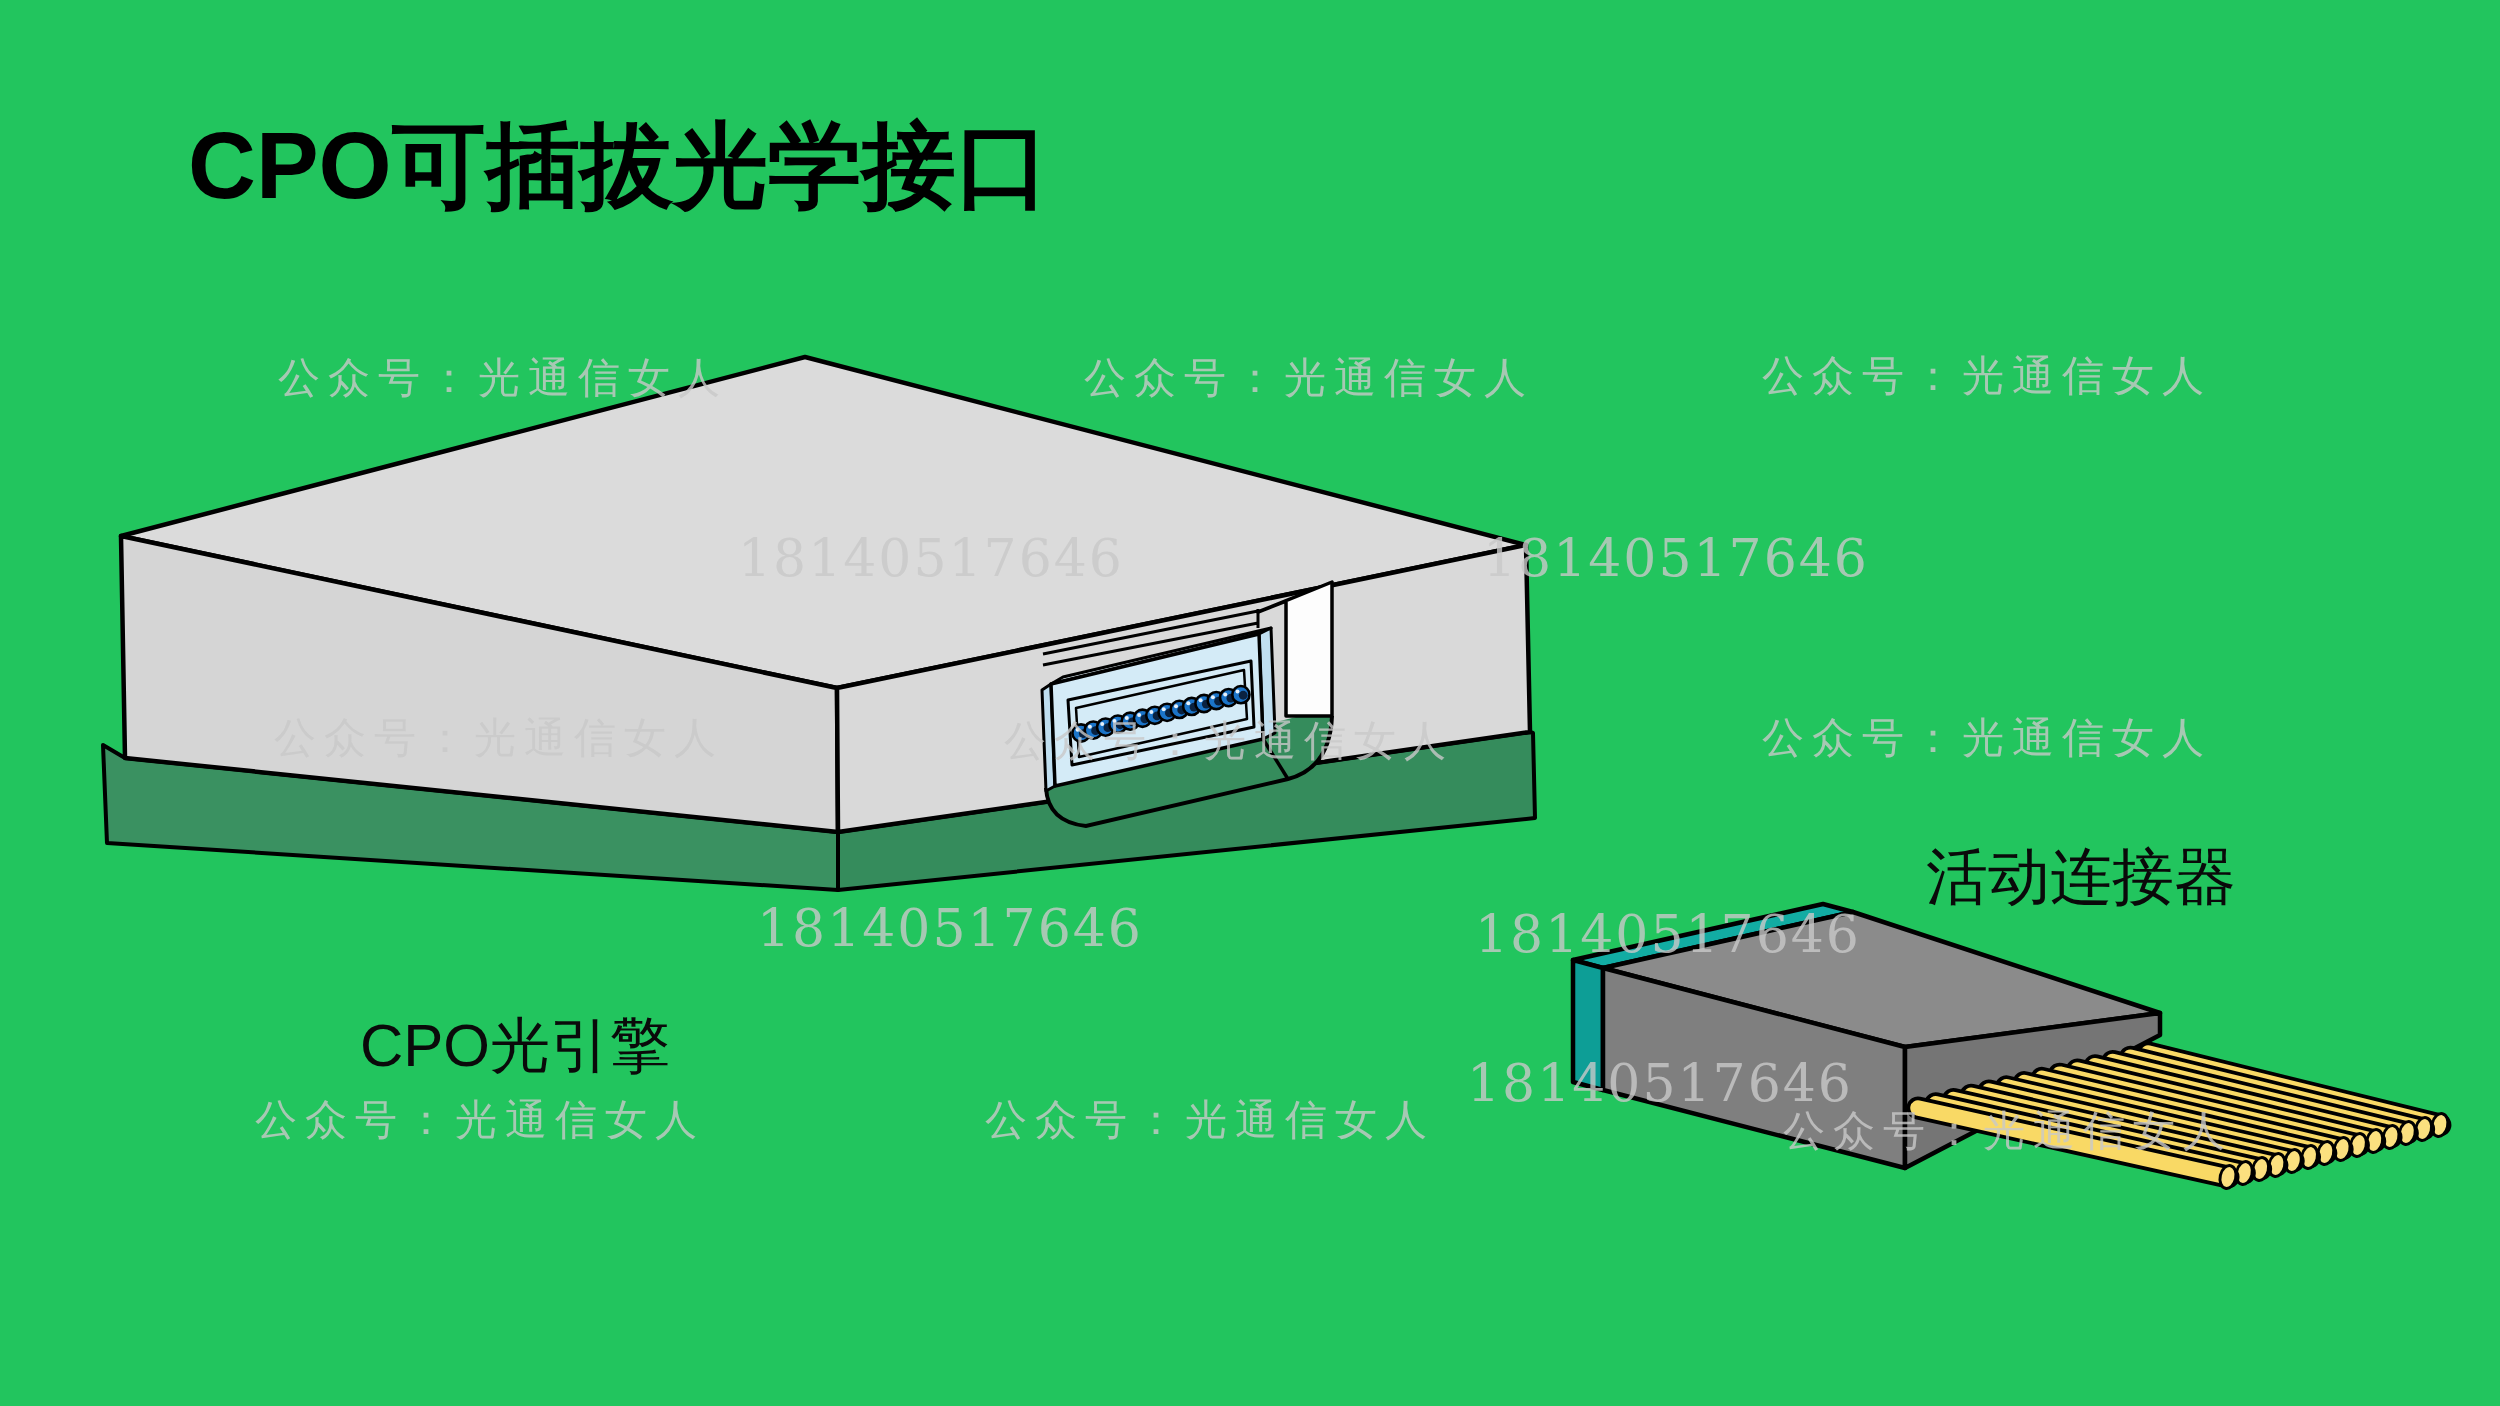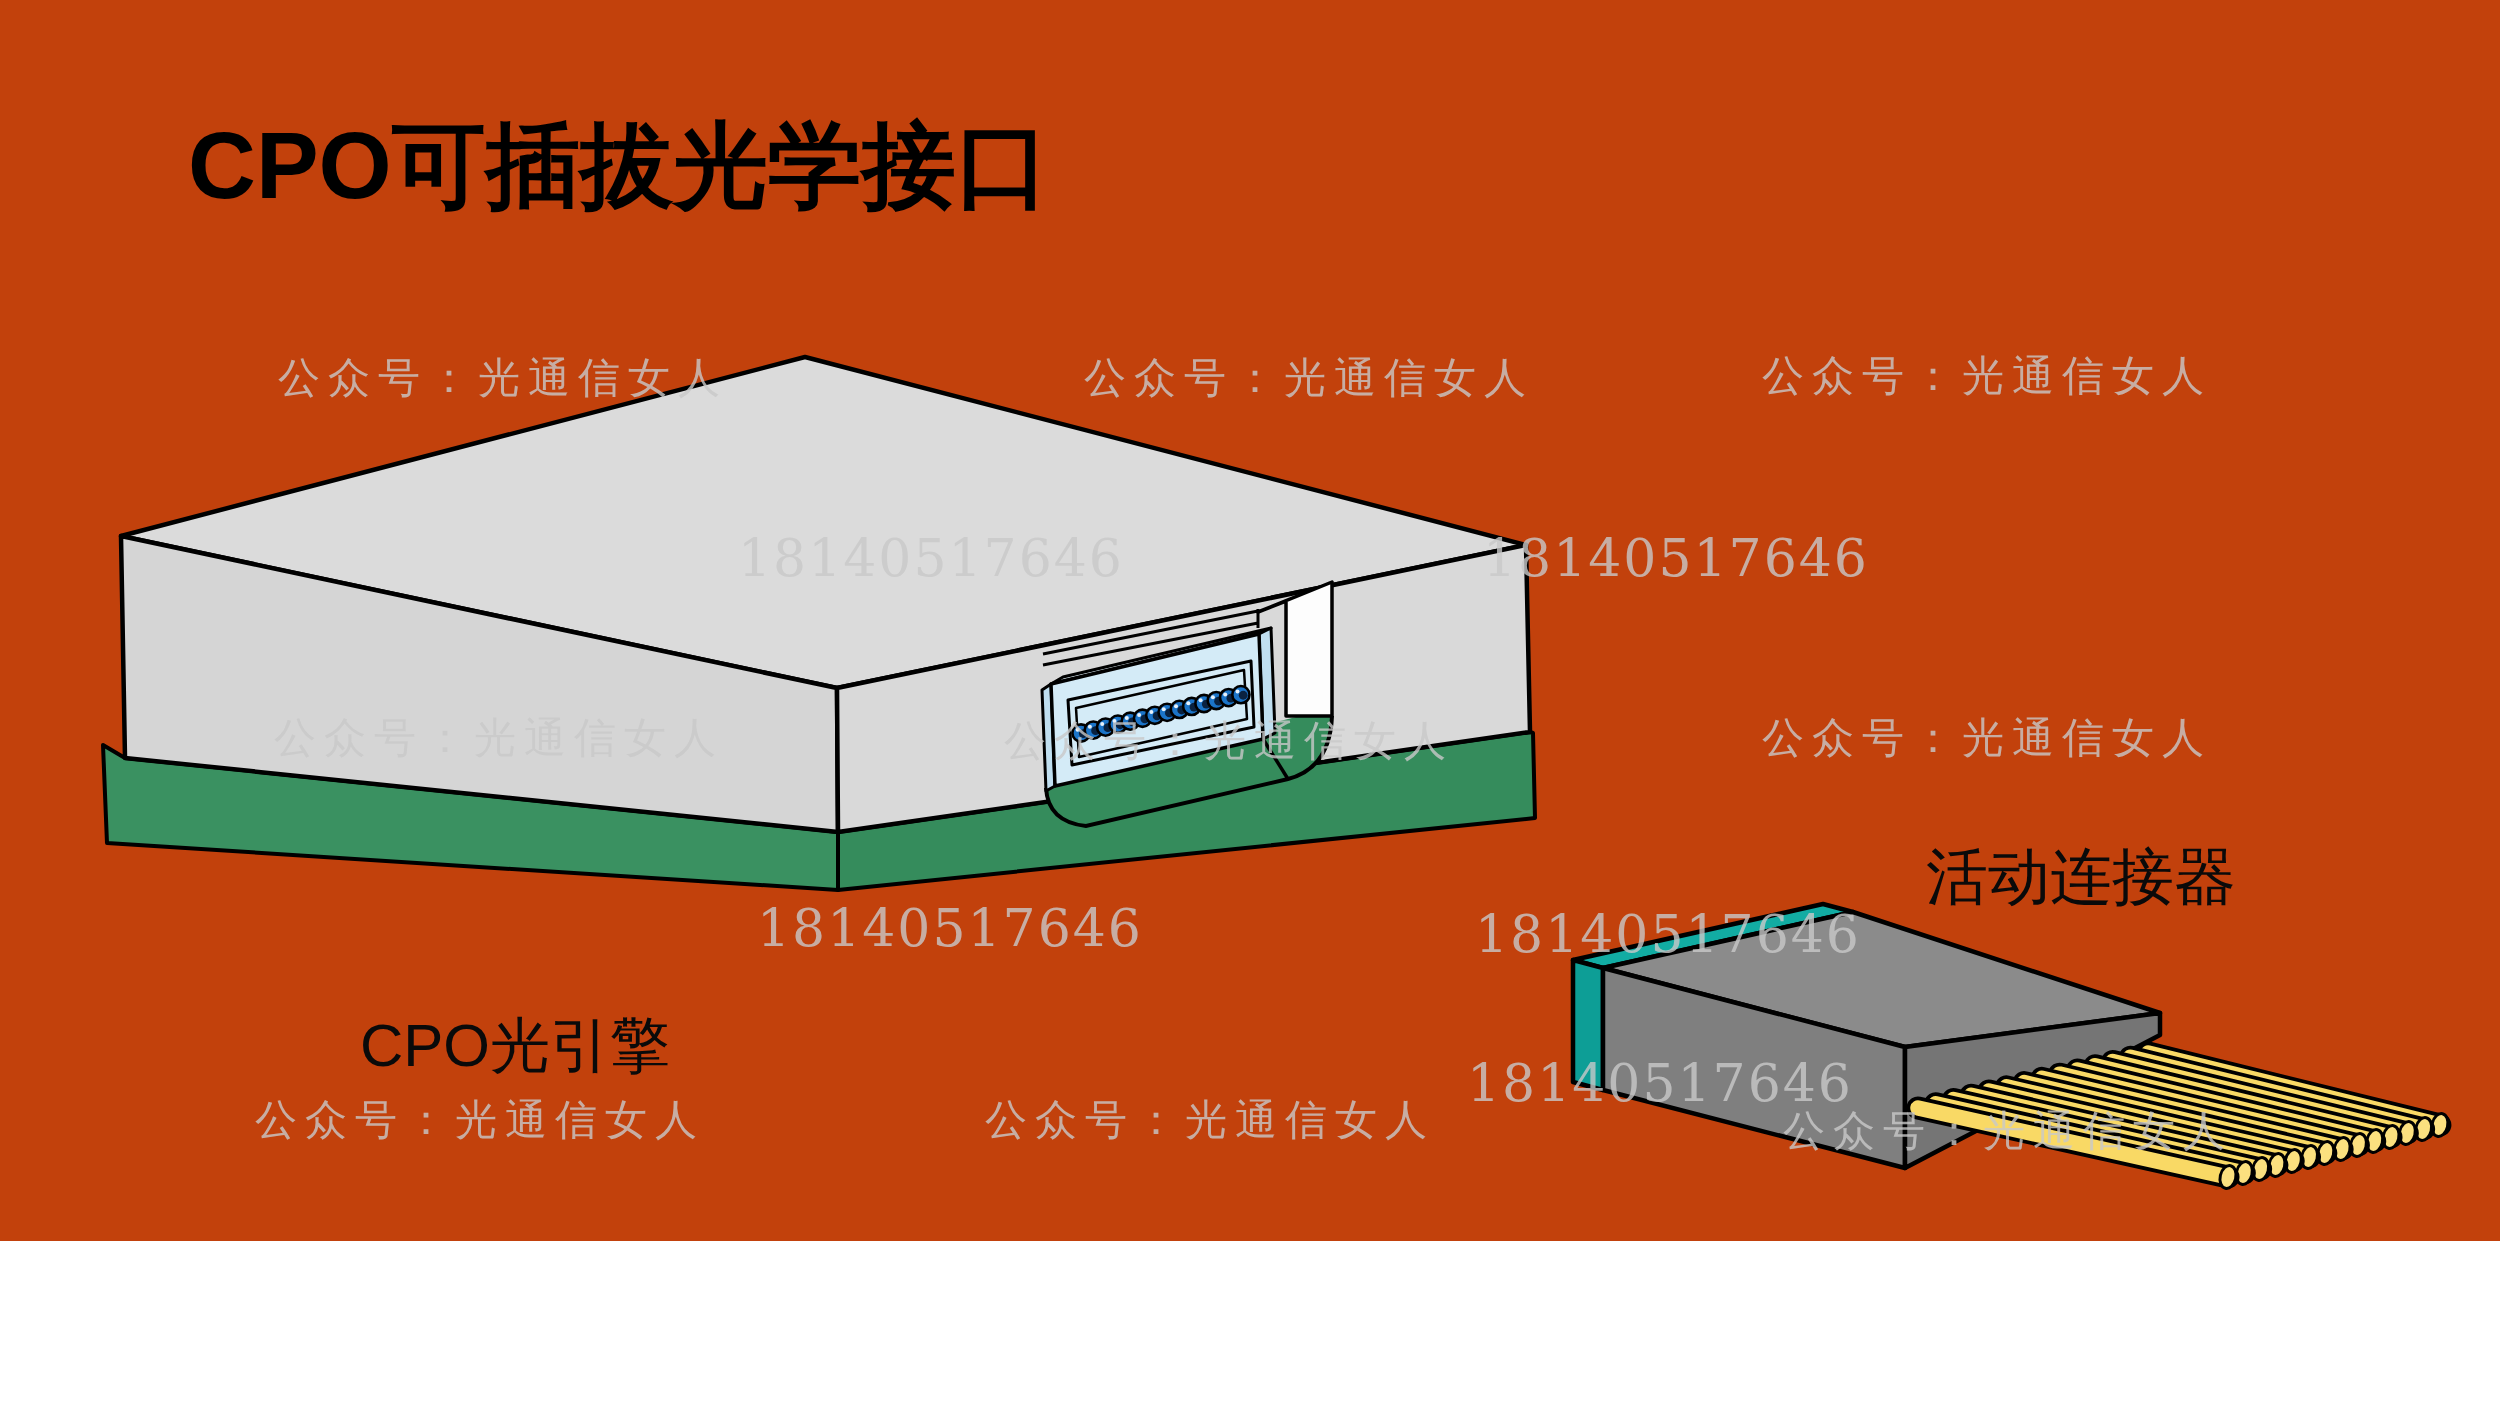--- a/index.html
+++ b/index.html
@@ -1,16 +1,16 @@
 <!DOCTYPE html>
 <html><head>
 <meta charset="utf-8">
 <style>
   html,body{margin:0;padding:0;background:#fff;}
-  .stage{width:2500px;height:1241px;position:relative;overflow:hidden;background:#c2410c;}
+  .stage{width:2500px;height:1406px;position:relative;overflow:hidden;background:#22c55e;}
   svg{display:block;}
   .title-text{font:900 94px "Liberation Sans","DejaVu Sans",sans-serif;fill:#000;}
   .lbl-text{font:500 60px "Liberation Sans","DejaVu Sans",sans-serif;fill:#0a0a0a;}
   .lbl-text2{font:500 62px "Liberation Sans","DejaVu Sans",sans-serif;fill:#0a0a0a;}
   .wm-acc{font:400 42px "DejaVu Serif","Liberation Serif",serif;letter-spacing:8px;opacity:.8;}
   .wm-ph{font:400 52px "DejaVu Serif","Liberation Serif",serif;letter-spacing:2px;opacity:.8;}
 </style>
 </head>
 <body>
 

